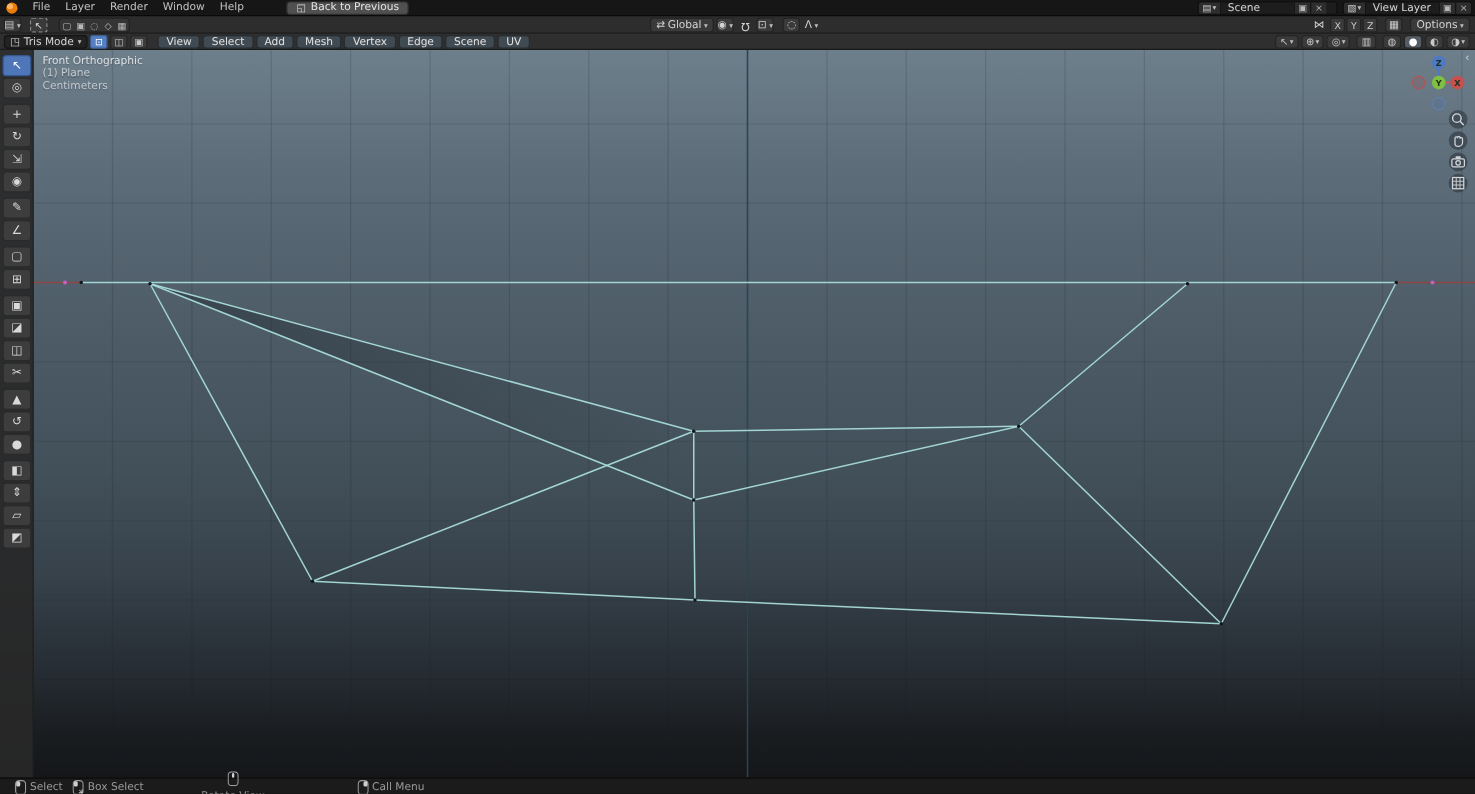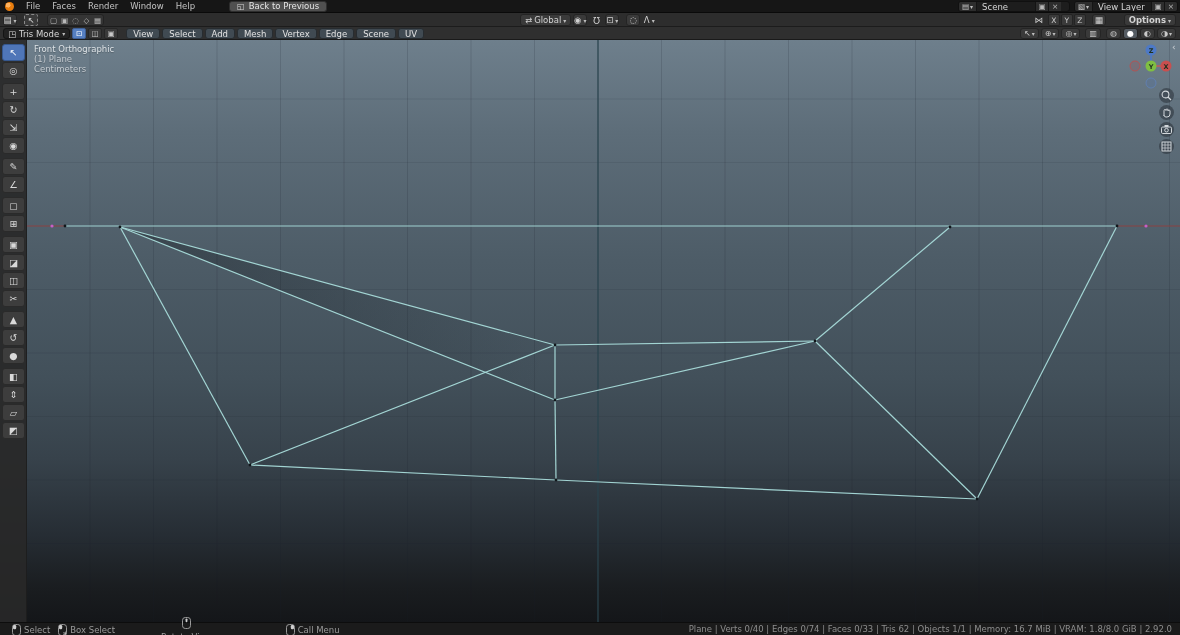--- a/index.html
+++ b/index.html
@@ -99,21 +99,21 @@
   #status-stats { position:absolute; right:8px; top:0; height:13px; line-height:13px; color:#8d8d8d; }
 </style>
 </head>
 <body>
 <div id="stage">
 
   <div class="topbar">
     <span class="blender-logo"></span>
     <div id="app-menus" style="display: flex; text-align: center;">
         <span class="tmenu">File</span>
-        <span class="tmenu">Faces</span>
+        <span class="tmenu">Layer</span>
         <span class="tmenu">Render</span>
         <span class="tmenu">Window</span>
         <span class="tmenu">Help</span>
       </div>
     <div class="back-btn">
       <span class="glyph">◱</span>
       <span>Back to Previous</span>
     </div>
     <div class="topbar-right">
       <div class="id-widget" style="width:112px;">
@@ -182,21 +182,21 @@
     <div class="cluster" style="right:4px; left:auto;">
       <span class="chip iconchip flat">⋈</span>
       <span id="axis-toggles" style="display:flex; gap:1px;">
           <span class="axis-toggle">X</span>
           <span class="axis-toggle">Y</span>
           <span class="axis-toggle">Z</span>
         </span>
       <span class="chip iconchip" style="margin-left:4px;">
         <span>▦</span>
         </span>
-      <span class="chip" style="margin-left:16px;font-weight:bold;">
+      <span class="chip" style="margin-left:4px;">
         <span>Options</span>
         <span class="caret">▾</span>
         </span>
     </div>
   </div>
 
   <div class="vheader">
     <div class="cluster" style="left:3px;">
       <span class="mode-widget">
         <span>◳</span>
@@ -465,16 +465,15 @@
           <span>Rotate View</span>
         </span>
         <span class="sitem g3">
           <svg width="9" height="12" viewBox="0 0 9 12">
             <rect x="0.5" y="0.5" width="8" height="11" rx="2.8" fill="none" stroke="#9a9a9a"></rect>
             <rect x="4.8" y="1" width="3.2" height="4.2" rx="1.2" fill="#cfcfcf"></rect>
           </svg>
           <span>Call Menu</span>
         </span>
       </div>
-    <div id="status-stats">Plane | Verts 0/40 | Edges 0/74 | Faces 0/33 | Tris 62 | Objects 1/1 | Memory: 16.7 MiB | VRAM: 1.8/8.0 GiB | 2.92.0</div>
   </div>
 
 </div>
 
 </body></html>

